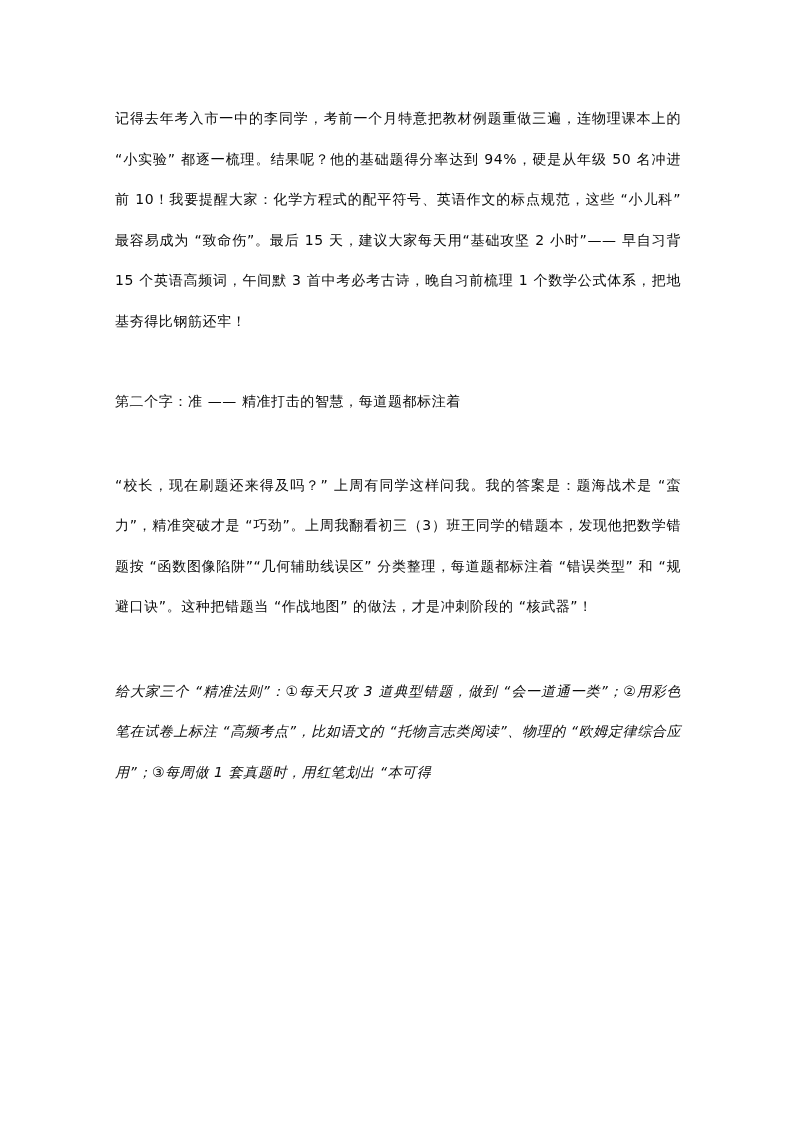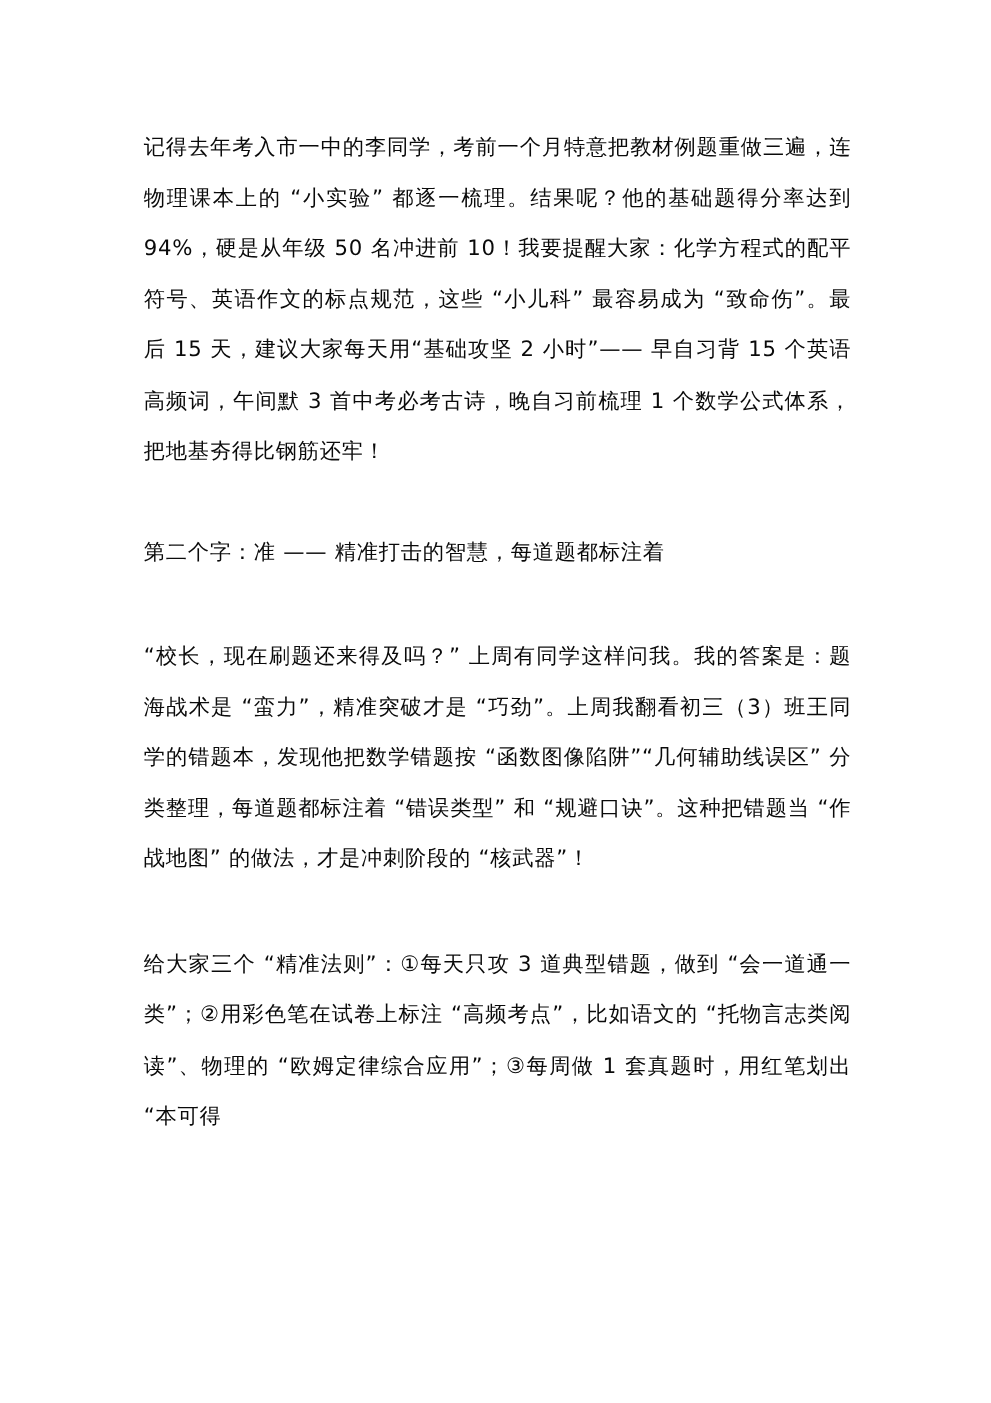--- a/index.html
+++ b/index.html
@@ -19,31 +19,31 @@
     height: 1122px;
     box-sizing: border-box;
     padding: 98px 112px 60px 115px;
     position: relative;
   }
   .doc-body {
     width: 566px;
   }
   p.para {
     margin: 0 0 0 0;
-    font-size: 17px;
+    font-size: 14px;
     line-height: 40.5px;
     text-align: justify;
     text-justify: inter-ideograph;
     letter-spacing: 0.6px;
     color: #0a0a0a;
     font-weight: 400;
   }
   p.para.gap-1 { margin-top: 40px; }
   p.para.gap-2 { margin-top: 43px; }
-  p.para.gap-3 { margin-top: 44px; }
+  p.para.gap-3 { margin-top: 44px; font-style: italic; }
   .heading-line {
     font-size: 17px;
     line-height: 40px;
     letter-spacing: 0.4px;
   }
 </style>
 </head>
 <body>
 
 <div class="page">

